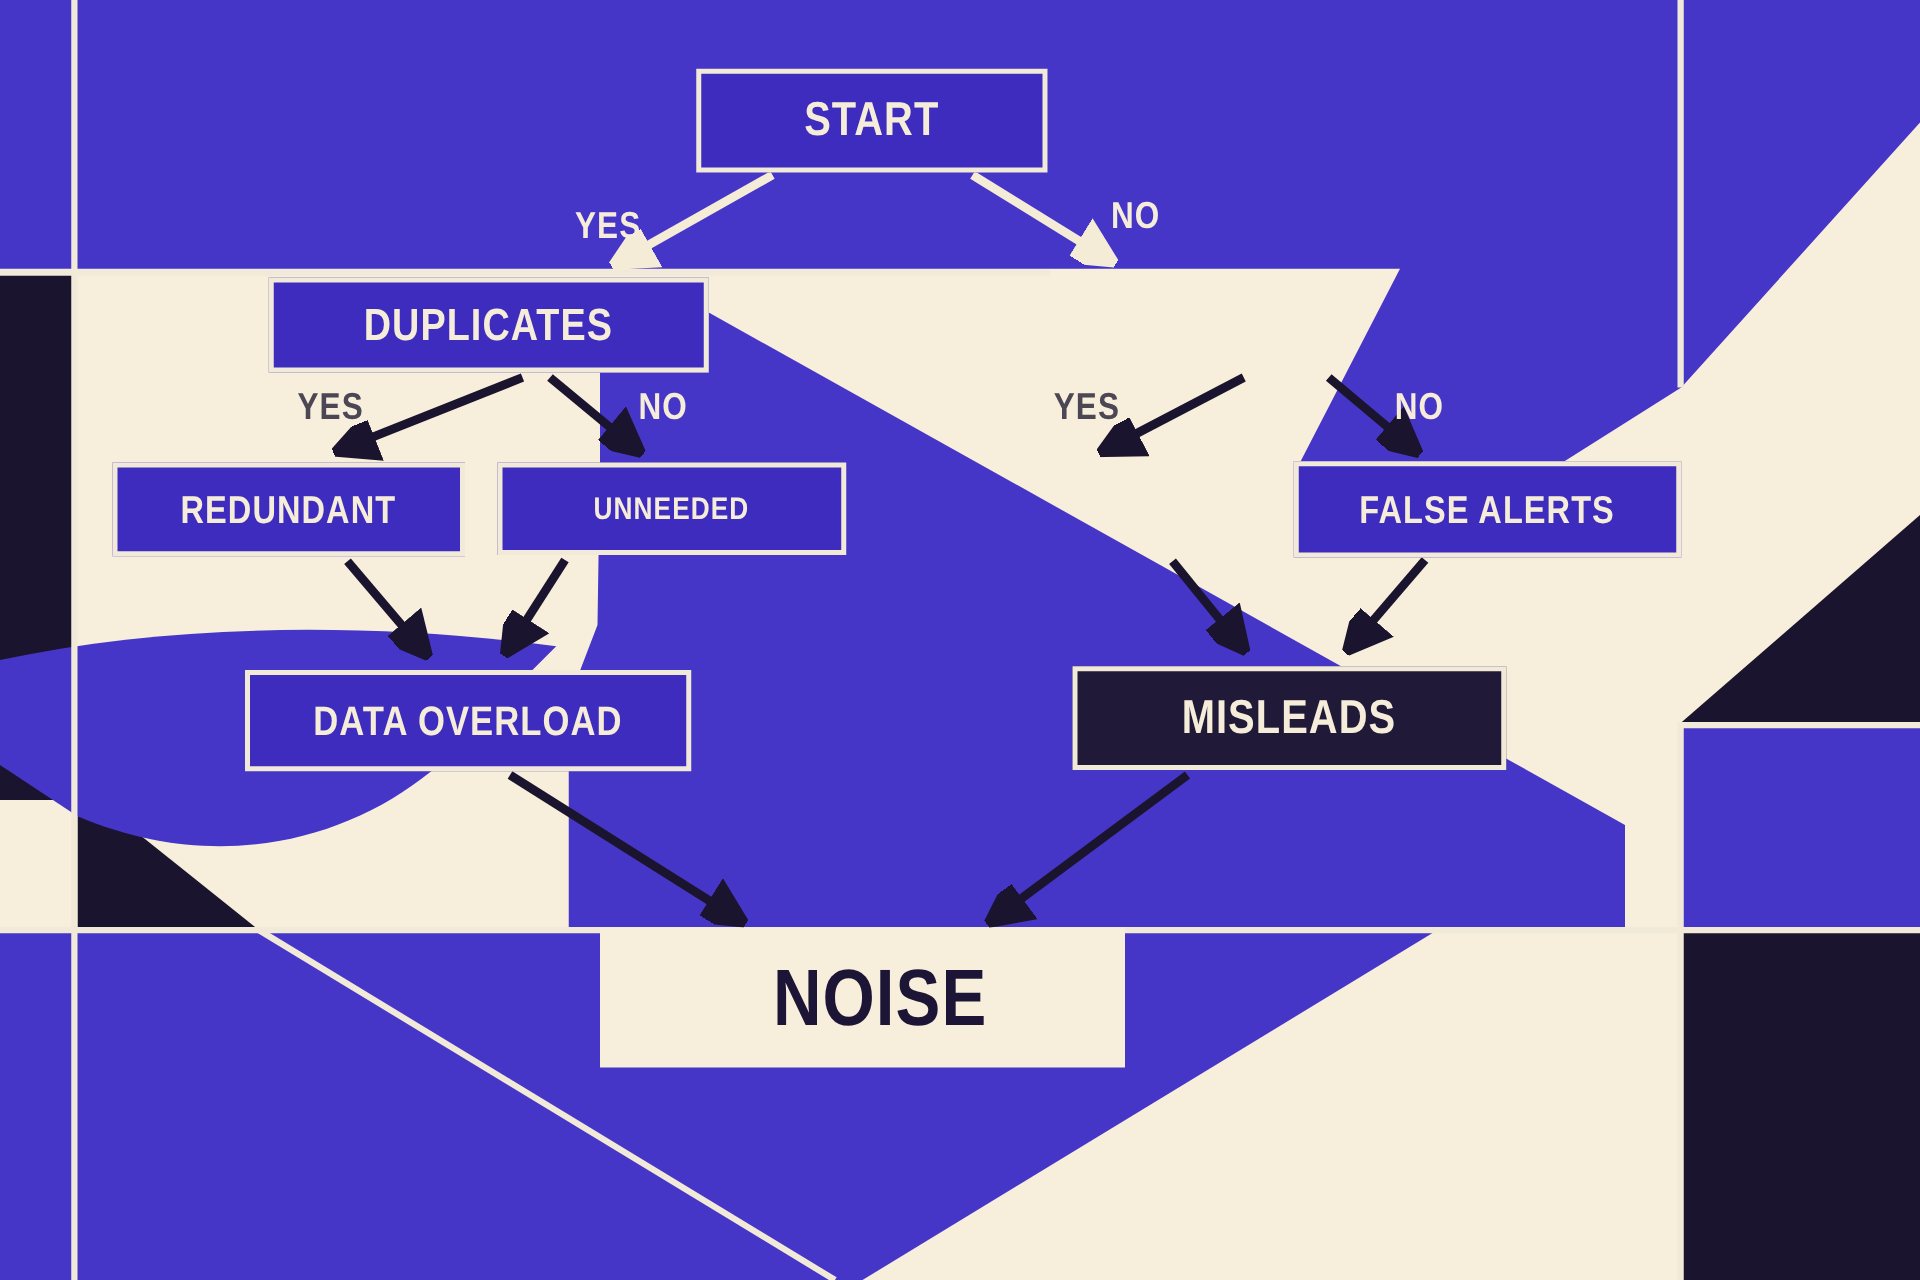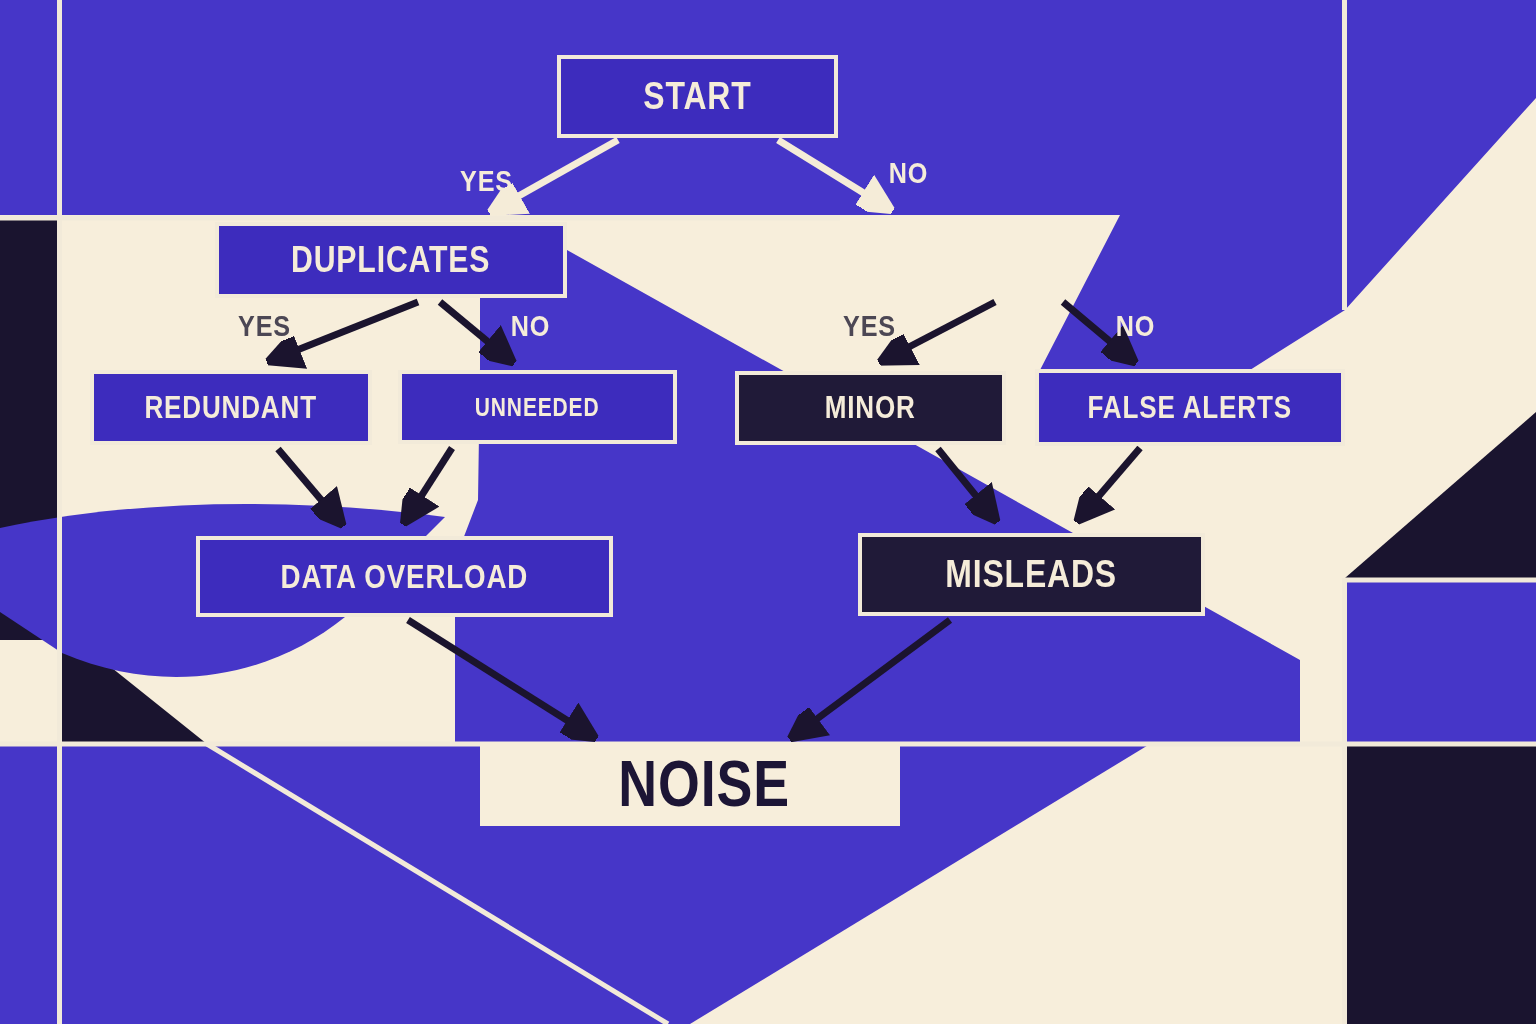--- a/index.html
+++ b/index.html
@@ -102,37 +102,34 @@
 
 
   <div class="node purple" style="left:90px;top:370px;width:282px;height:75px;font-size:31px;">
     <span>REDUNDANT</span>
   </div>
 
   <div class="node purple" style="left:398px;top:370px;width:279px;height:74px;font-size:25px;">
     <span>UNNEEDED</span>
   </div>
 
-  <div class="node dark" style="left:735px;top:371px;width:271px;height:74px;font-size:31px;">
-    <span>MINOR</span>
-  </div>
 
   <div class="node purple" style="left:1035px;top:369px;width:310px;height:77px;font-size:31px;">
     <span>FALSE ALERTS</span>
   </div>
 
-  <div class="node purple" style="left:196px;top:536px;width:417px;height:81px;font-size:33px;">
+  <div class="node purple" style="left:196px;top:536px;width:357px;height:81px;font-size:33px;">
     <span>DATA OVERLOAD</span>
   </div>
 
   <div class="node dark" style="left:858px;top:533px;width:347px;height:83px;font-size:38px;">
     <span>MISLEADS</span>
   </div>
 
-  <div class="node cream" style="left:480px;top:742px;width:420px;height:84px;font-size:64px;padding-left:29px;">
+  <div class="node cream" style="left:480px;top:742px;width:420px;height:112px;font-size:64px;padding-left:29px;">
     <span>NOISE</span>
   </div>
 
   <div class="elabel creamtone" style="left:442px;top:163px;">
     <span>YES</span>
   </div>
   <div class="elabel creamtone" style="left:863px;top:155px;">
     <span>NO</span>
   </div>
   <div class="elabel graytone" style="left:220px;top:308px;">

